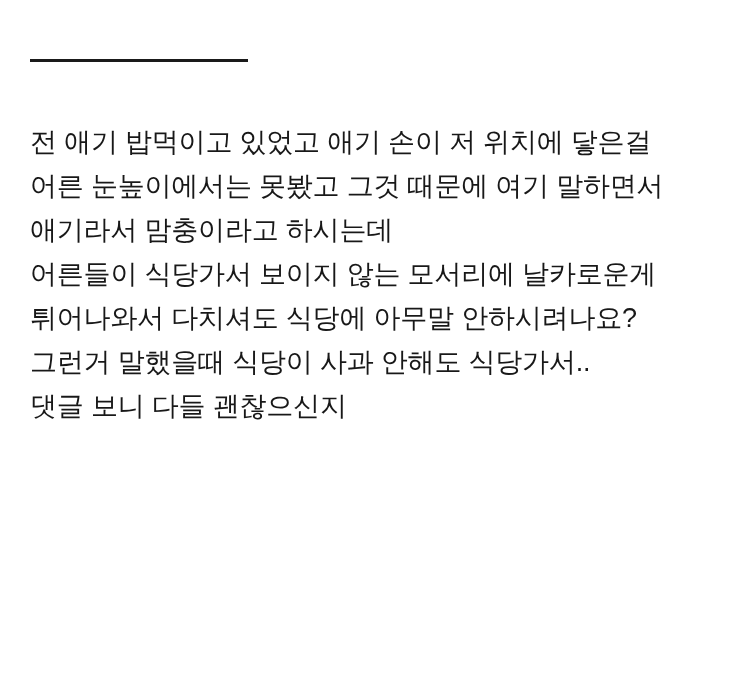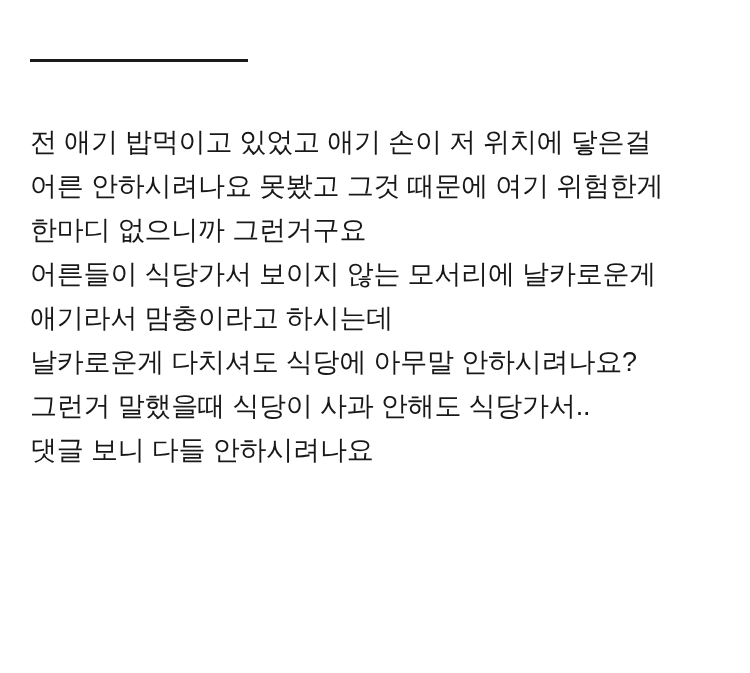--- a/index.html
+++ b/index.html
@@ -47,22 +47,21 @@
 <body>
 
 <div class="page">
 
   <div class="divider-row">
     <div class="divider"></div>
   </div>
 
   <div class="post-body">
     <div class="line">전 애기 밥먹이고 있었고 애기 손이 저 위치에 닿은걸</div>
-    <div class="line">어른 안하시려나요 못봤고 그것 때문에 여기 위험한게</div>
-    <div class="line">한마디 없으니까 그런거구요</div>
+    <div class="line">어른 눈높이에서는 못봤고 그것 때문에 여기 말하면서</div>
+    <div class="line">애기라서 맘충이라고 하시는데</div>
     <div class="line">어른들이 식당가서 보이지 않는 모서리에 날카로운게</div>
-    <div class="line">애기라서 맘충이라고 하시는데</div>
-    <div class="line">날카로운게 다치셔도 식당에 아무말 안하시려나요?</div>
+    <div class="line">튀어나와서 다치셔도 식당에 아무말 안하시려나요?</div>
     <div class="line">그런거 말했을때 식당이 사과 안해도 식당가서..</div>
-    <div class="line">댓글 보니 다들 안하시려나요</div>
+    <div class="line">댓글 보니 다들 괜찮으신지</div>
   </div>
 
 </div>
 
 </body></html>

